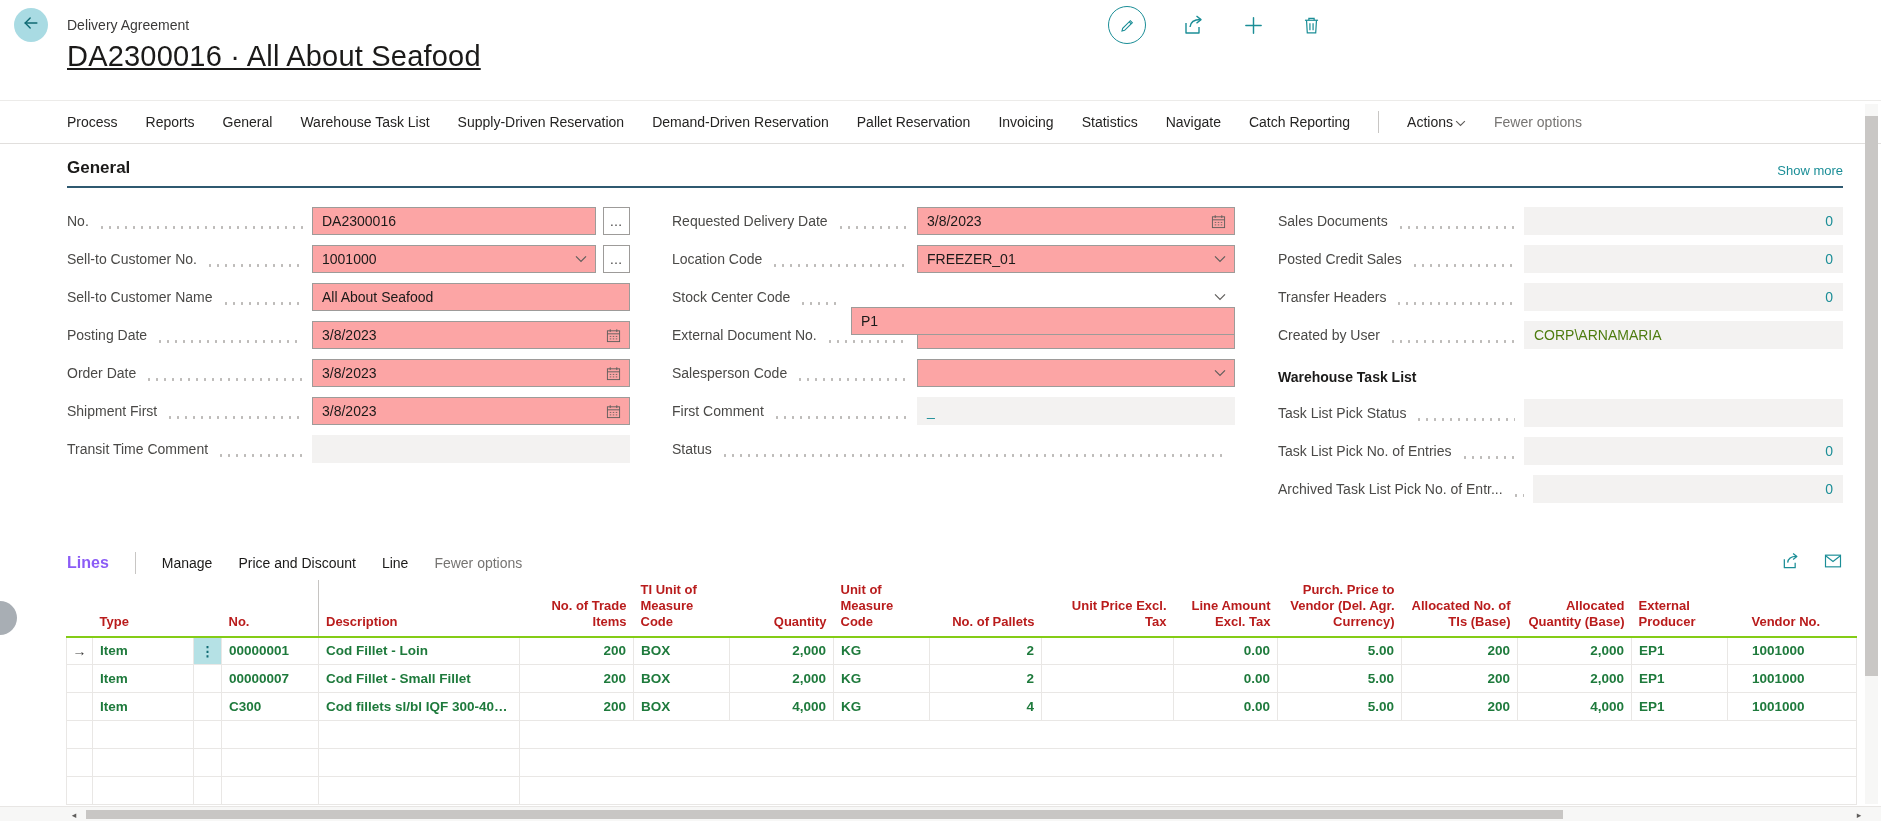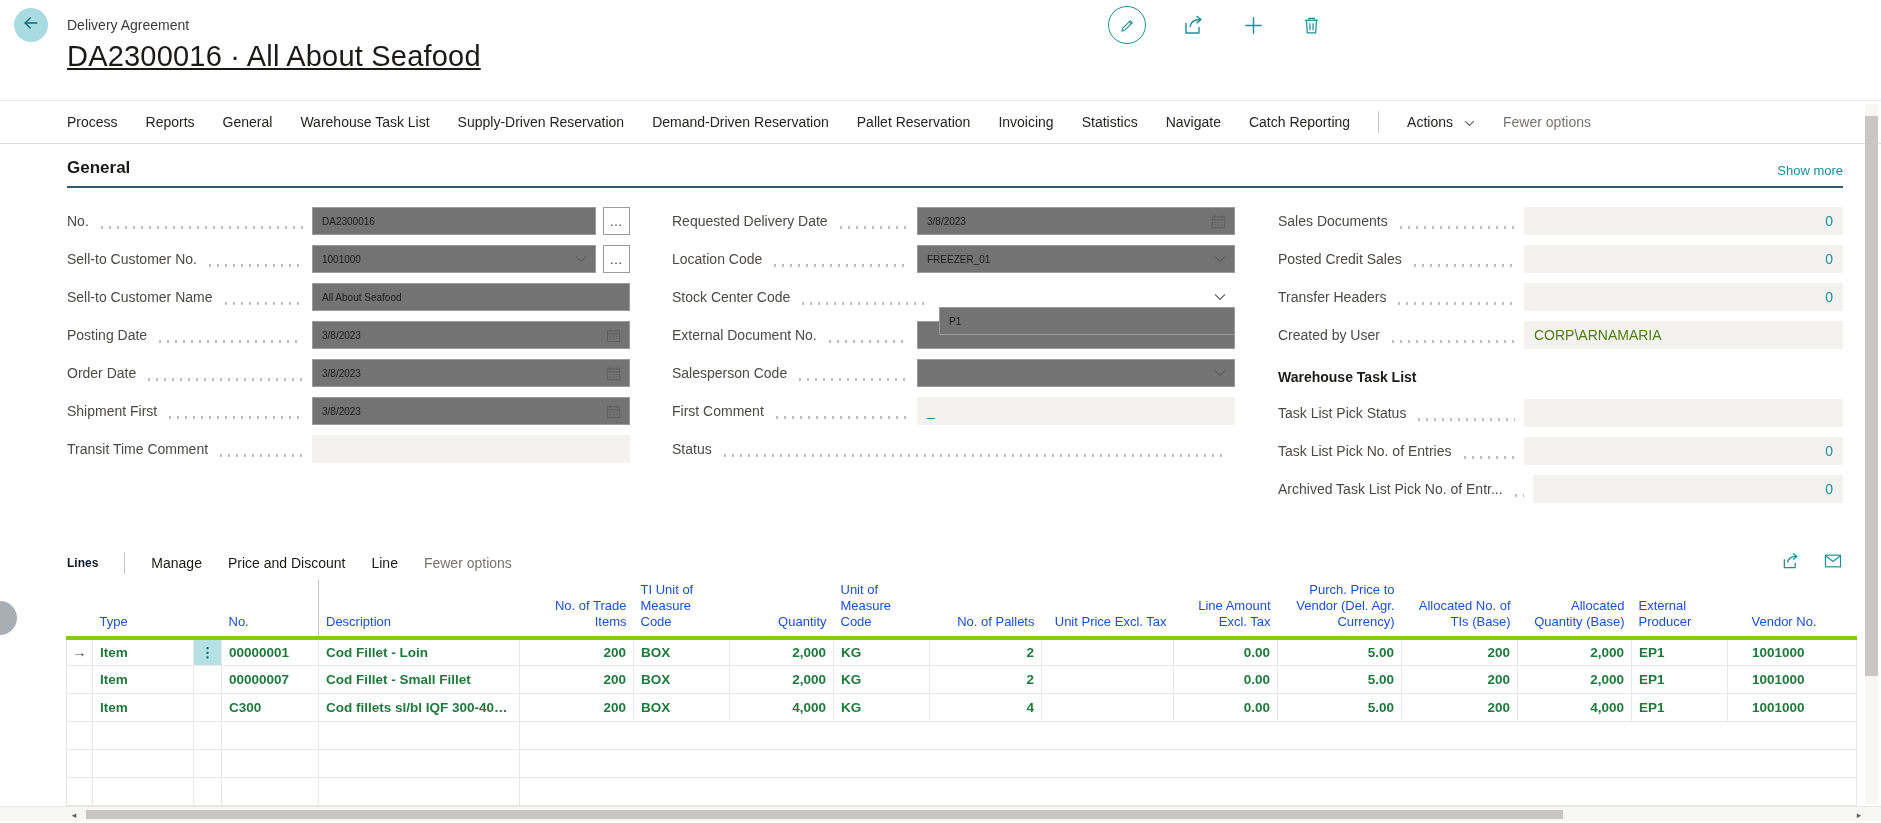--- a/index.html
+++ b/index.html
@@ -18,42 +18,42 @@
     display:flex; align-items:center; justify-content:center; }
   .top-actions svg { display:block; }
 
   
   .menu-bar { position:absolute; left:0; top:100px; width:1881px; height:44px;
     border-top:1px solid #ecebe9; border-bottom:1px solid #e1dfdd;
     display:flex; align-items:center; padding-left:67px; gap:28px;
     font-size:14px; color:#252423; white-space:nowrap; }
   .menu-item { cursor:pointer; }
   .menu-divider { width:1px; height:22px; background:#c8c6c4; }
-  .menu-actions { display:flex; align-items:center; gap:11px; cursor:pointer; }
+  .menu-actions { display:flex; align-items:center; gap:2px; cursor:pointer; }
   .menu-fewer { color:#767472; cursor:pointer; }
 
   
   .section-head { position:absolute; left:67px; top:158px; width:1776px;
     display:flex; justify-content:space-between; align-items:flex-end;
     border-bottom:2px solid #2f5970; padding-bottom:8px; }
   .section-title { font-size:17px; font-weight:600; color:#1b1a19; }
   .show-more { font-size:13px; color:#1b8e97; cursor:pointer; }
 
   
   .fcol { position:absolute; top:202px; }
   .fcol1 { left:67px;  width:563px; }
   .fcol2 { left:672px; width:563px; }
   .fcol3 { left:1278px; width:565px; }
   .frow { display:flex; align-items:center; height:38px; }
   .flabel { font-size:14px; color:#4a4947; white-space:nowrap; }
   .leader { flex:1; min-width:12px; height:15px; margin:0 9px;
     background-image:radial-gradient(circle, #bdbbb9 1.1px, transparent 1.35px);
     background-size:8px 3px; background-repeat:repeat-x; background-position:left bottom; }
   .control { display:flex; align-items:center; gap:7px; }
-  .bc-input { height:28px; border:1px solid #9d9b99; background:#737373; font-size:10px;
+  .bc-input { height:28px; border:1px solid #9d9b99; background:#fca5a5; font-size:14px;
     color:#1b1a19; padding:0 9px; font-family:inherit; outline:none; }
   .w-full .bc-input { width:318px; }
   .w-cut  .bc-input { width:284px; }
   .input-wrap { position:relative; display:flex; align-items:center; }
   .input-wrap .glyph { position:absolute; right:9px; pointer-events:none; display:flex; }
   .input-wrap.has-glyph .bc-input { padding-right:30px; }
   .btn-ellipsis { width:27px; height:28px; border:1px solid #9d9b99; background:#fff;
     font-size:13px; color:#3b3a39; display:flex; align-items:center; justify-content:center;
     cursor:pointer; letter-spacing:1px; }
   .flowfield { width:318px; height:28px; background:#f3f2f1; display:flex;
@@ -61,27 +61,27 @@
   .fcol3 .flowfield { width:319px; }
   .val-right-teal { margin-left:auto; color:#1b8e97; cursor:pointer; }
   .val-left-dark { color:#4d7c0f; }
   .val-left-teal { color:#1b8e97; cursor:pointer; }
   .subheading { font-size:14px; font-weight:700; color:#1b1a19; height:40px;
     display:flex; align-items:center; padding-top:6px; }
 
   
   .lines-head { position:absolute; left:67px; top:549px; width:1776px; height:27px;
     display:flex; align-items:center; gap:26px; font-size:14px; }
-  .lines-title { font-size:12px; font-weight:700; color:#0f172a; }
+  .lines-title { font-size:16px; font-weight:700; color:#8b5cf6; }
   .lines-icons { margin-left:auto; display:flex; align-items:center; gap:22px; color:#1b8e97; }
 
   table.grid { position:absolute; left:66px; top:580px; width:1790px;
     border-collapse:collapse; table-layout:fixed; }
-  .grid thead th { vertical-align:bottom; font-weight:400; font-size:13px; color:#1d4ed8;
-    line-height:1.22; padding:2px 7px 6px; border-bottom:4px solid #84cc16;
+  .grid thead th { vertical-align:bottom; font-weight:700; font-size:13px; color:#b91c1c;
+    line-height:1.22; padding:2px 7px 6px; border-bottom:2px solid #84cc16;
     text-align:left; cursor:pointer; }
   .grid thead th.num { text-align:right; }
   .grid tbody td { height:28px; border:1px solid #e9e7e5; padding:0 7px;
     font-size:13.5px; font-weight:700; color:#1e7a3c; white-space:nowrap;
     overflow:hidden; text-overflow:ellipsis; }
   .grid td.num { text-align:right; }
   .grid td.cell-arrow { color:#3b3a39; font-weight:400; text-align:center; font-size:14px; padding:0 2px; }
   .grid td.cell-menu { text-align:center; padding:0; }
   .grid td.cell-menu.sel { background:#b5e1e5; color:#0f6a73; font-weight:700; cursor:pointer; }
   .grid th.frz, .grid td.frz { border-left:1px solid #c6c4c2; }
@@ -299,21 +299,21 @@
               </svg>
             </span>
         </span>
       </span>
     </div>
     <div class="frow">
       <span class="flabel">Stock Center Code</span>
         <span class="leader"></span>
       <span class="control w-full">
         <span class="input-wrap has-glyph">
-          <input class="bc-input" style="width: 296px; margin-top: 48px;" value="P1">
+          <input class="bc-input" style="width: 384px; margin-top: 48px;" value="P1">
           <span class="glyph">
               <svg width="12" height="8" viewBox="0 0 12 8" fill="none" stroke="#605e5c" stroke-width="1.2">
                 <path d="M1 1.3l5 5 5-5"></path>
               </svg>
             </span>
         </span>
       </span>
     </div>
     <div class="frow">
       <span class="flabel">External Document No.</span>

